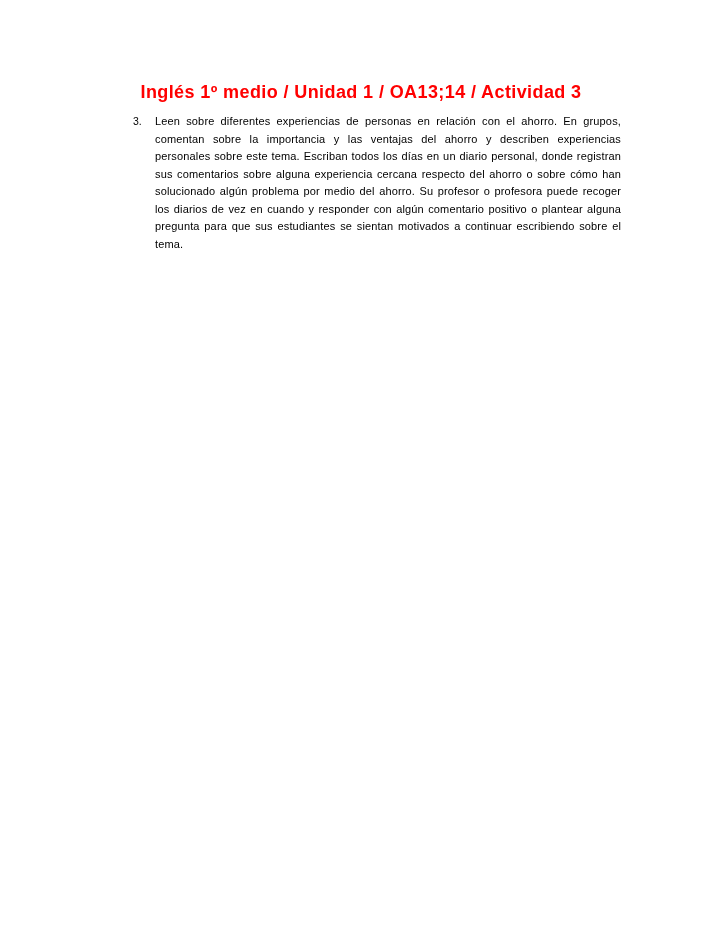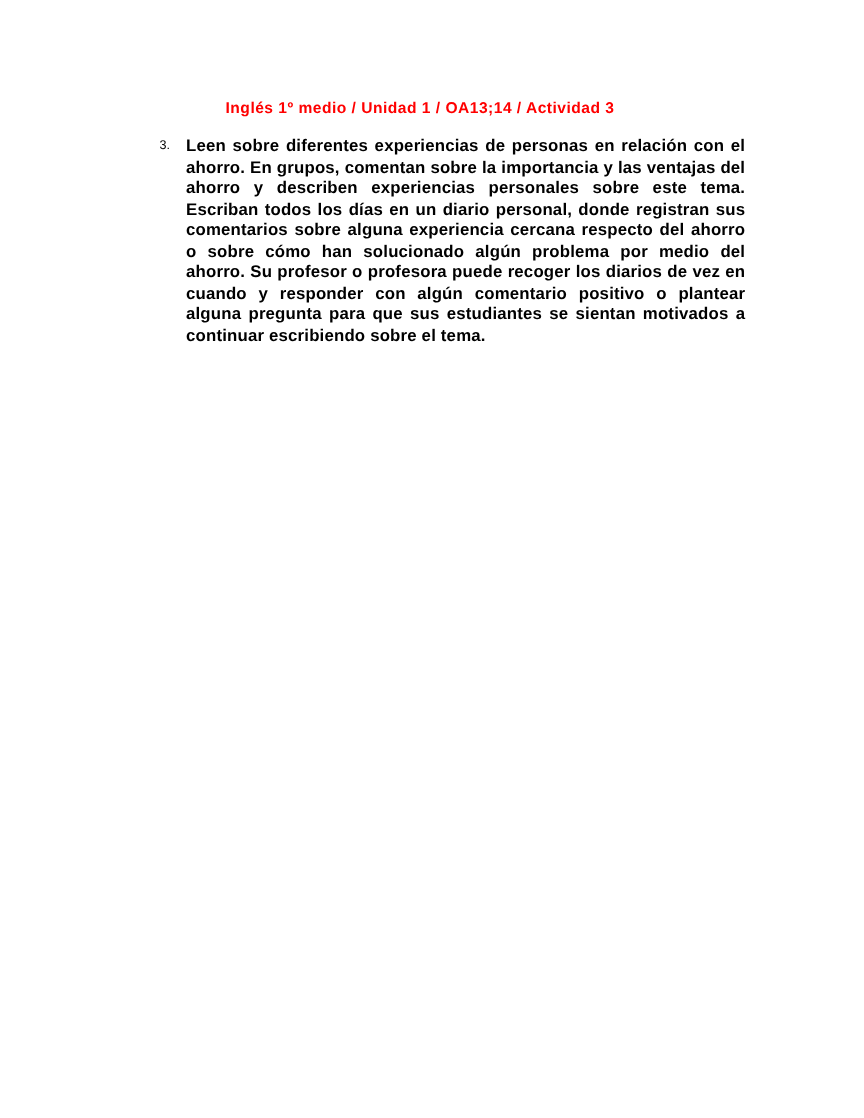--- a/index.html
+++ b/index.html
@@ -17,25 +17,25 @@
     position: relative;
     width: 720px;
     height: 932px;
     box-sizing: border-box;
     padding: 0;
     overflow: hidden;
   }
   .doc-title {
     position: absolute;
     top: 82px;
-    left: 4px;
+    left: 15px;
     width: 692px;
     text-align: center;
     color: #ff0000;
-    font-size: 13px;
+    font-size: 18px;
     font-weight: bold;
     letter-spacing: 0.4px;
     font-family: "Liberation Sans", sans-serif;
   }
   .activity {
     position: absolute;
     top: 113px;
     left: 133px;
     width: 488px;
     display: flex;
@@ -44,27 +44,26 @@
   .activity-number {
     width: 22px;
     flex: 0 0 22px;
     font-size: 10.5px;
     color: #000000;
     line-height: 17.5px;
     font-weight: normal;
   }
   .activity-text {
     flex: 1 1 auto;
-    font-size: 14px;
+    font-size: 11px;
     color: #000000;
     line-height: 17.5px;
     text-align: justify;
     text-justify: inter-word;
     letter-spacing: 0.15px;
-    font-weight: bold;
   }
 </style>
 </head>
 <body>
 
 <div class="page">
 
   <div class="doc-title">Inglés 1º medio / Unidad 1 / OA13;14 / Actividad 3</div>
 
   <div class="activity">

